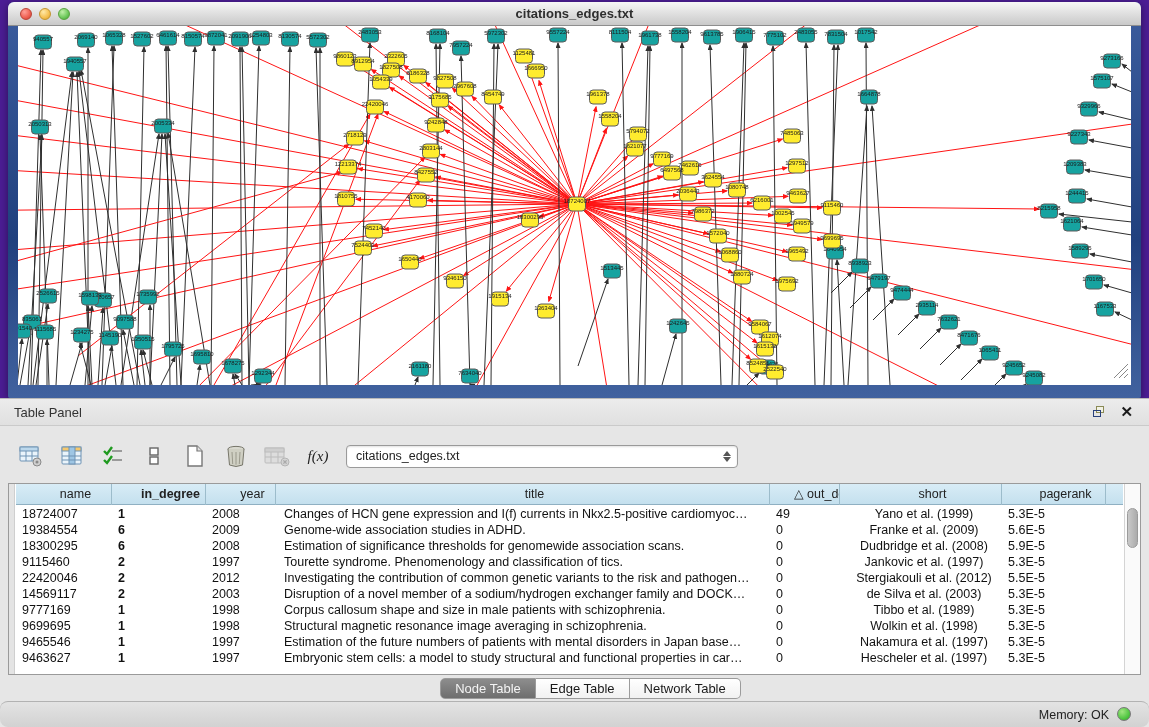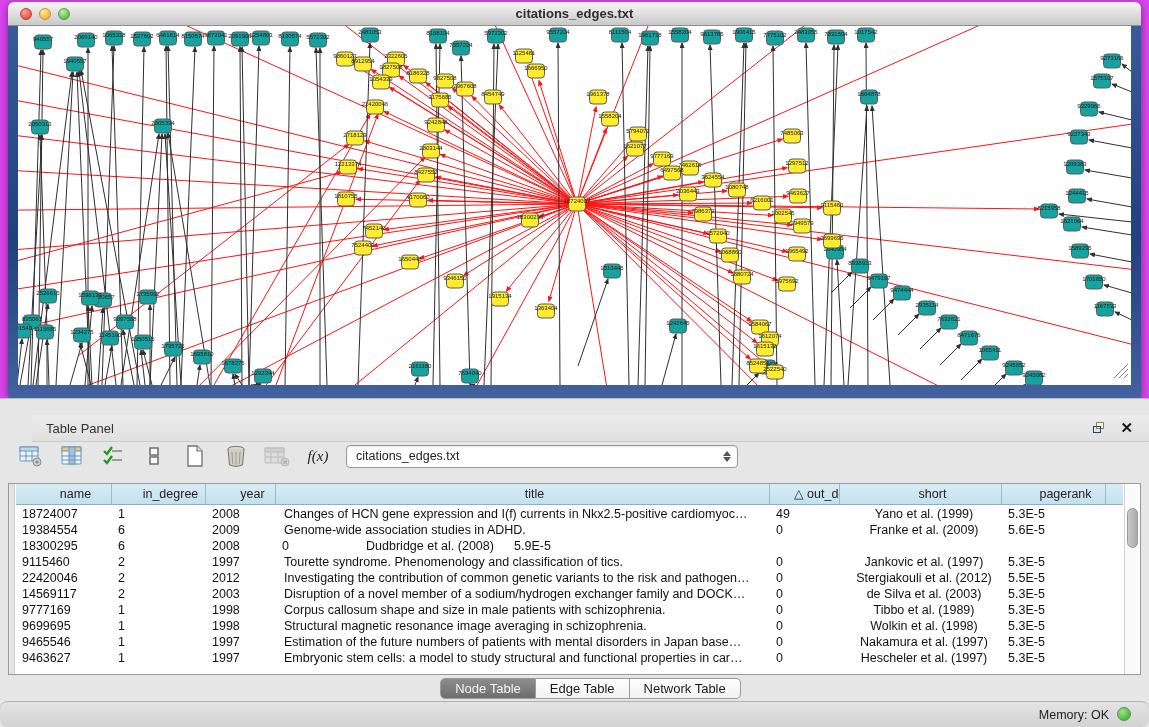--- a/index.html
+++ b/index.html
@@ -1,37 +1,37 @@
 <!DOCTYPE html>
 <html><head>
 <meta charset="utf-8">
 <style>
   * { margin:0; padding:0; box-sizing:border-box; }
   html,body { width:1149px; height:727px; font-family:"Liberation Sans", sans-serif; }
-  .desktop { position:relative; width:1149px; height:727px; background:#d946ef; overflow:hidden; }
+  .desktop { position:relative; width:1149px; height:727px; background:#4c1d95; overflow:hidden; }
 
   
   .graph-window { position:absolute; left:8px; top:2px; width:1133px; height:396px;
     background:linear-gradient(180deg,#3c5d9e 0%,#20407e 60%,#41629f 100%);
     border-radius:6px 6px 2px 2px; box-shadow:0 2px 8px rgba(0,0,0,.45); }
   .titlebar { position:absolute; left:0; top:0; right:0; height:24px;
     background:linear-gradient(180deg,#f6f6f6,#c9c9c9); border-bottom:1px solid #8e8e8e;
     border-radius:6px 6px 0 0; display:flex; align-items:center; }
   .lights { position:absolute; left:12px; top:6px; display:flex; gap:7px; }
   .light { width:12px; height:12px; border-radius:50%; }
   .light.red   { background:radial-gradient(circle at 35% 30%,#ff9f96,#ee5f51 60%,#c23b2e); border:1px solid #ba4236; }
   .light.yel   { background:radial-gradient(circle at 35% 30%,#ffe9a8,#f5bf4f 60%,#d79a2c); border:1px solid #c3952f; }
   .light.grn   { background:radial-gradient(circle at 35% 30%,#c0efa8,#6cc85a 60%,#3f9e33); border:1px solid #58a23f; }
   .win-title { width:100%; text-align:center; font-size:13px; color:#2e2e2e; font-weight:bold; }
   .net-canvas { position:absolute; left:10px; top:24px; width:1113px; height:359px; background:#ffffff; overflow:hidden; }
   .net-canvas svg { display:block; }
 
   
   .table-panel { position:absolute; left:0; top:398px; width:1149px; height:329px; background:#e6e6e6; border-top:1px solid #b9b9b9; }
-  .panel-header { position:absolute; left:0; top:16px; right:0; height:27px; background:linear-gradient(180deg,#ececec,#e0e0e0); border-bottom:1px solid #cacaca;margin-left:32px; }
+  .panel-header { position:absolute; left:0; top:0; right:0; height:27px; background:linear-gradient(180deg,#ececec,#e0e0e0); border-bottom:1px solid #cacaca; }
   .panel-title { position:absolute; left:14px; top:6px; font-size:13px; color:#333; }
   .panel-float { position:absolute; right:42px; top:7px; width:14px; height:13px; }
   .panel-float .sq1 { position:absolute; left:3px; top:0; width:8px; height:7px; border:1px solid #8a8a55; background:#f2f2e4; }
   .panel-float .sq2 { position:absolute; left:0; top:4px; width:8px; height:7px; border:1px solid #28407a; background:transparent; }
   .panel-close { position:absolute; right:16px; top:4px; font-size:15px; font-weight:bold; color:#1a1a1a; cursor:default; }
 
   .toolbar { position:absolute; left:10px; top:36px; right:10px; height:42px; display:flex; align-items:center; gap:15px; padding-left:8px; }
   .tool-btn { width:26px; height:24px; display:flex; align-items:center; justify-content:center; }
   .fx { font-family:"Liberation Serif", serif; font-style:italic; font-size:15px; color:#222; }
   .table-select { position:relative; width:392px; height:23px; background:#fff; border:1px solid #9a9a9a; border-radius:4px;
@@ -41,21 +41,21 @@
   .stepper .up { border-bottom:5px solid #555; }
   .stepper .dn { border-top:5px solid #555; }
 
   .table-box { position:absolute; left:8px; top:84px; width:1133px; height:192px; background:#fff; border:1px solid #9a9a9a; }
   .row-gutter { position:absolute; left:0; top:0; bottom:0; width:6px; background:#e4e4e4; border-right:1px solid #cfcfcf; }
   .thead { position:absolute; left:7px; top:0; right:17px; height:21px; display:flex; background:linear-gradient(180deg,#d8ecf6,#c4e0ee); border-bottom:1px solid #8fb0c2; }
   .th { height:21px; line-height:20px; font-size:12.5px; color:#222; text-align:center; border-right:1px solid #9cbccb; overflow:hidden; white-space:nowrap;padding-left:24px; }
   .tbody { position:absolute; left:7px; top:22px; right:17px; bottom:0; overflow:hidden; }
   .tr { display:flex; height:16px; }
   .td { font-size:12.5px; color:#111; line-height:16px; white-space:nowrap; overflow:hidden; padding-left:6px; }
-  .c0{width:96px;} .c1{width:94px;} .c2{width:70px;} .c3{width:494px;} .c4{width:70px;} .c5{width:162px; text-align:center;} .c6{width:104px;}
+  .c0{width:96px;} .c1{width:94px;font-weight:bold;} .c2{width:70px;} .c3{width:494px;} .c4{width:70px;} .c5{width:162px; text-align:center;} .c6{width:104px;}
   .td.c3{padding-left:8px;}
   .vscroll { position:absolute; right:0; top:0; bottom:0; width:16px; background:#fafafa; border-left:1px solid #d4d4d4; }
   .vthumb { position:absolute; left:2px; top:24px; width:11px; height:40px; background:linear-gradient(90deg,#c9c9c9,#ababab); border-radius:6px; border:1px solid #9a9a9a; }
 
   .tabs { position:absolute; left:16px; top:279px; width:100%; height:21px; display:flex; justify-content:center; }
   .tab { height:21px; line-height:20px; padding:0 14px; font-size:13px; color:#1a1a1a; background:linear-gradient(180deg,#ffffff,#f1f1f1);
     border:1px solid #9b9b9b; border-left-width:0; }
   .tab:first-child { border-radius:5px 0 0 5px; border-left-width:1px; }
   .tab:last-child { border-radius:0 5px 5px 0; }
   .tab.sel { background:linear-gradient(180deg,#8d8d8d,#6e6e6e); color:#f4f4f4; }
@@ -642,20 +642,21 @@
             <div class="td c2">2009</div>
             <div class="td c3">Genome-wide association studies in ADHD.</div>
             <div class="td c4">0</div>
             <div class="td c5">Franke et al. (2009)</div>
             <div class="td c6">5.6E-5</div>
           </div>
           <div class="tr">
             <div class="td c0">18300295</div>
             <div class="td c1">6</div>
             <div class="td c2">2008</div>
+            <div class="td c3">Estimation of significance thresholds for genomewide association scans.</div>
             <div class="td c4">0</div>
             <div class="td c5">Dudbridge et al. (2008)</div>
             <div class="td c6">5.9E-5</div>
           </div>
           <div class="tr">
             <div class="td c0">9115460</div>
             <div class="td c1">2</div>
             <div class="td c2">1997</div>
             <div class="td c3">Tourette syndrome. Phenomenology and classification of tics.</div>
             <div class="td c4">0</div>

